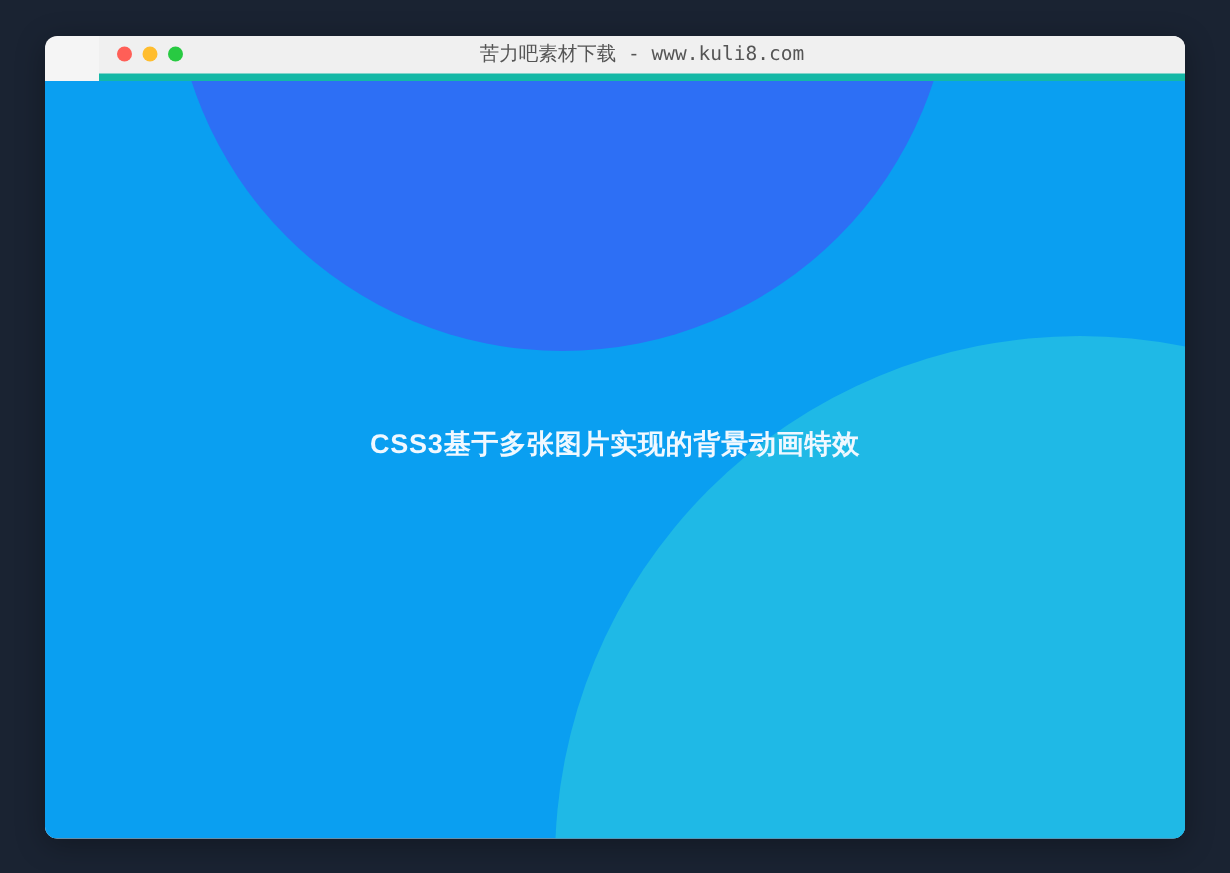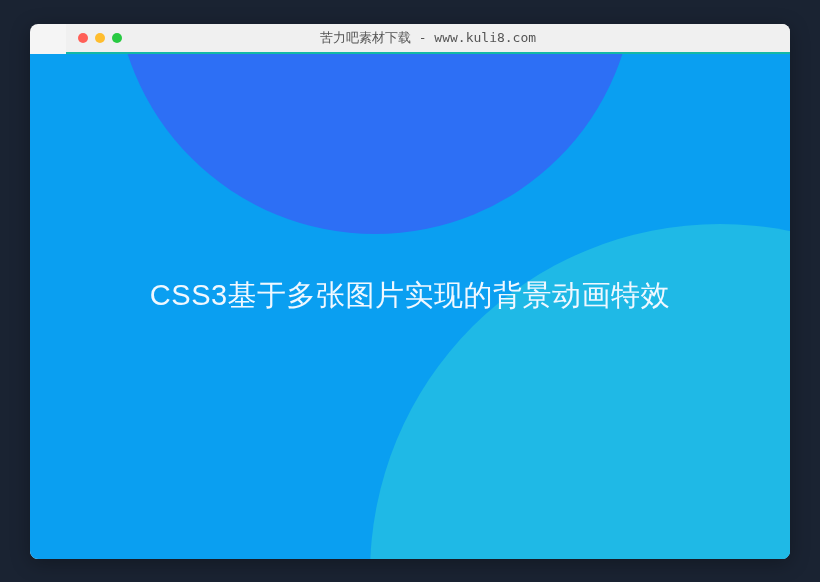--- a/index.html
+++ b/index.html
@@ -22,21 +22,21 @@
       background: #f5f5f5;
       border-radius: 8px;
       overflow: hidden;
       box-shadow: 0 4px 20px rgba(0,0,0,0.3);
       display: flex;
       flex-direction: column;
     }
     .title-bar {
       height: 30px;
       background: #f0f0f0;
-      border-bottom: 2px solid #14b8a6;
+      border-bottom: 5px solid #14b8a6;
       display: flex;
       align-items: center;
       position: relative;
       padding: 0 12px;
       margin-left: 36px;
     }
     .traffic-lights {
       display: flex;
       gap: 7px;
       align-items: center;
@@ -82,22 +82,22 @@
       background: #1fb9e6;
       top: 170px;
       right: -280px;
     }
     .headline {
       position: absolute;
       top: 48%;
       left: 50%;
       transform: translate(-50%, -50%);
       color: #f0f8ff;
-      font-size: 29px;
-      font-weight: 400;
+      font-size: 18px;
+      font-weight: 700;
       white-space: nowrap;
       letter-spacing: 0.5px;
     }
   </style>
 </head>
 <body>
 
 <div class="browser-window">
   <div class="title-bar">
     <div class="traffic-lights">

